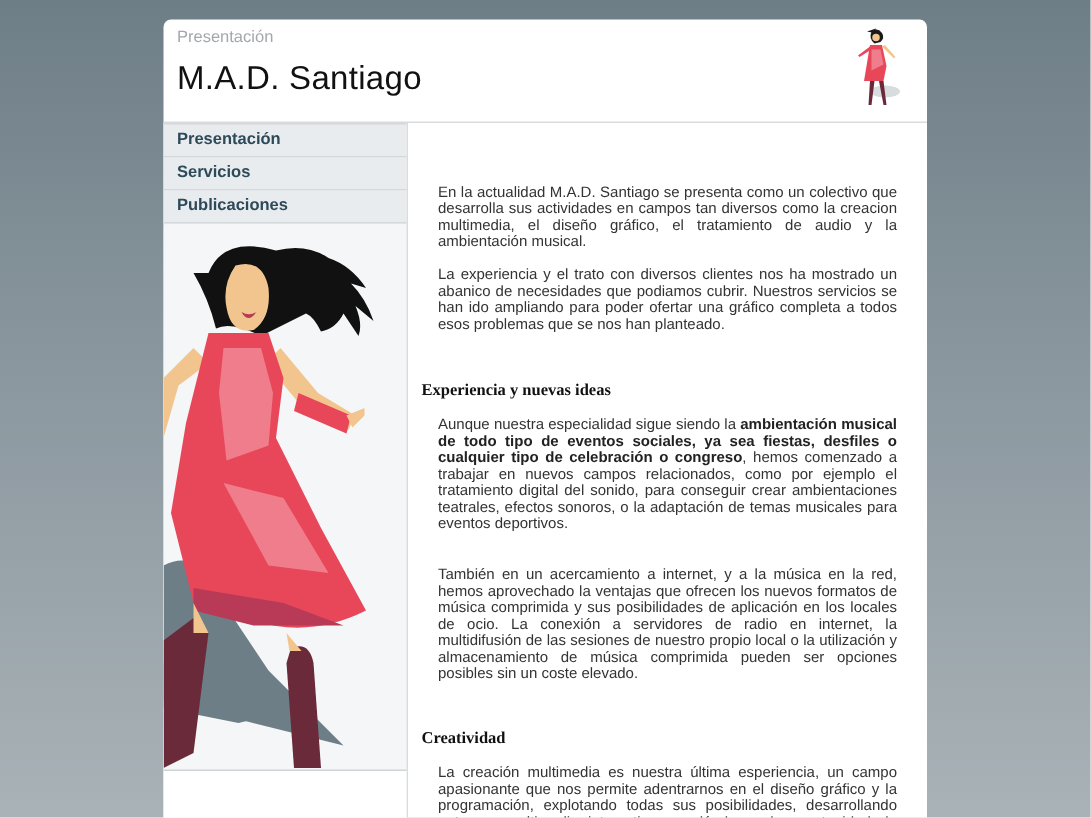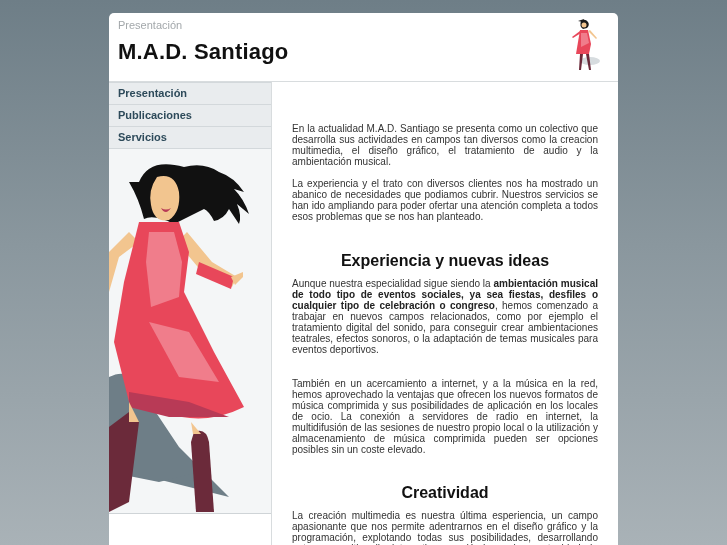--- a/index.html
+++ b/index.html
@@ -17,21 +17,21 @@
   }
   .header {
     position: relative; height: 68px; border-bottom: 1px solid #d8dcde;
   }
   .crumb {
     position: absolute; left: 9px; top: 6px;
     font-size: 11px; color: #a3a8ab;
   }
   .site-title {
     position: absolute; left: 9px; top: 26px;
-    font-size: 22px; font-weight: bold; color: #111;
+    font-size: 22px; font-weight: normal; color: #111;
     letter-spacing: 0.2px;
   }
   .header-figure { position: absolute; right: 14px; top: 4px; width: 40px; height: 56px; }
   .sidebar {
     position: absolute; left: 0; top: 69px; width: 162px; height: 475px;
     background: #f4f6f7; border-right: 1px solid #d8dcde;
   }
   .nav-item {
     display: block; height: 21px; line-height: 21px;
     padding-left: 9px;
@@ -43,21 +43,21 @@
   .side-figure { position: absolute; left: 0; top: 70px; width: 162px; height: 362px; }
   .side-rule { position: absolute; left: 0; top: 431px; width: 162px; height: 1px; background: #cfd4d7; }
   .side-bottom { position: absolute; left: 0; top: 432px; width: 162px; height: 50px; background: #fff; }
   .content {
     position: absolute; left: 172px; top: 99px; width: 328px;
     font-size: 10px; line-height: 11px; color: #333;
     text-align: justify;
   }
   .content p { margin: 11px; }
   .content h2 {
-    margin: 0; font-size: 16px; font-weight: bold; color: #111; text-align: center;
+    margin: 0; font-size: 11px; font-weight: bold; color: #111; text-align: left; font-family: Liberation Serif, serif;
   }
   .content b { color: #222; }
 </style>
 </head>
 <body>
 
 <div class="page">
   <div class="header">
     <div class="crumb">Presentación</div>
     <div class="site-title">M.A.D. Santiago</div>
@@ -71,22 +71,22 @@
       <path d="M16 14 l-8 6 l1 1 l8 -5z" fill="#e8475a"></path>
       <path d="M24 14 l8 8 l1 -1 l-7 -8z" fill="#f2c58f"></path>
       <path d="M16 37 l-1 16 l2 0 l2 -16z" fill="#6b2a3a"></path>
       <path d="M22 37 l3 16 l2 0 l-2 -16z" fill="#6b2a3a"></path>
     </svg>
   </div>
 
   <div class="sidebar">
     <div>
       <a class="nav-item">Presentación</a>
+      <a class="nav-item">Servicios</a>
       <a class="nav-item">Publicaciones</a>
-      <a class="nav-item">Servicios</a>
     </div>
     <svg class="side-figure" viewBox="0 0 162 362" preserveAspectRatio="none">
       <rect x="0" y="0" width="162" height="362" fill="#f4f6f7"></rect>
 
       <path d="M0 225 q20 -10 30 10 l40 60 l50 50 l-80 -20 l-40 -10z" fill="#6e7e87"></path>
       <path d="M0 290 l30 -10 l60 40 l-40 10 l-50 -10z" fill="#6e7e87"></path>
 
       <path d="M30 30 q10 -25 45 -15 q20 -5 35 5 q15 5 25 20 l-10 -3 q10 10 15 25 l-12 -10 q5 12 2 20 l-10 -15 q-5 10 -15 12 q-5 -10 -10 -12 l-30 15 q-20 -10 -30 -5 q-5 -20 -15 -37z" fill="#111"></path>
 
       <path d="M48 25 q18 -5 22 15 q2 20 -10 28 q-15 3 -18 -15 q-3 -15 6 -28z" fill="#f2c58f"></path>
@@ -106,21 +106,21 @@
       <path d="M85 280 q12 -5 15 10 l5 70 l-18 0 l-5 -70z" fill="#6b2a3a"></path>
       <path d="M20 250 l10 20 l-10 0z" fill="#f2c58f"></path>
       <path d="M82 270 l10 12 l-8 0z" fill="#f2c58f"></path>
     </svg>
     <div class="side-rule"></div>
     <div class="side-bottom"></div>
   </div>
 
   <div class="content">
     <p>En la actualidad M.A.D. Santiago se presenta como un colectivo que desarrolla sus actividades en campos tan diversos como la creacion multimedia, el diseño gráfico, el tratamiento de audio y la ambientación musical.</p>
-    <p style="margin-top:11px;">La experiencia y el trato con diversos clientes nos ha mostrado un abanico de necesidades que podiamos cubrir. Nuestros servicios se han ido ampliando para poder ofertar una atención completa a todos esos problemas que se nos han planteado.</p>
+    <p style="margin-top:11px;">La experiencia y el trato con diversos clientes nos ha mostrado un abanico de necesidades que podiamos cubrir. Nuestros servicios se han ido ampliando para poder ofertar una gráfico completa a todos esos problemas que se nos han planteado.</p>
 
     <h2 style="margin-top:33px;">Experiencia y nuevas ideas</h2>
     <p style="margin-top:12px;"><span>Aunque nuestra especialidad sigue siendo la </span><b>ambientación musical de todo tipo de eventos sociales, ya sea fiestas, desfiles o cualquier tipo de celebración o congreso</b><span>, hemos comenzado a trabajar en nuevos campos relacionados, como por ejemplo el tratamiento digital del sonido, para conseguir crear ambientaciones teatrales, efectos sonoros, o la adaptación de temas musicales para eventos deportivos.</span></p>
     <p style="margin-top:23px;">También en un acercamiento a internet, y a la música en la red, hemos aprovechado la ventajas que ofrecen los nuevos formatos de música comprimida y sus posibilidades de aplicación en los locales de ocio. La conexión a servidores de radio en internet, la multidifusión de las sesiones de nuestro propio local o la utilización y almacenamiento de música comprimida pueden ser opciones posibles sin un coste elevado.</p>
 
     <h2 style="margin-top:32px;">Creatividad</h2>
     <p style="margin-top:12px;">La creación multimedia es nuestra última esperiencia, un campo apasionante que nos permite adentrarnos en el diseño gráfico y la programación, explotando todas sus posibilidades, desarrollando entornos multimedia interactivos, y dándonos la oportunidad de exportar nuestra imagen a toda la red. De esta manera, el equipo que forma M.A.D. Santiago ha crecido, y seguirá creciendo, completándose con nuevos profesionales que aportan sus ideas y soluciones.</p>
   </div>
 </div>
 

